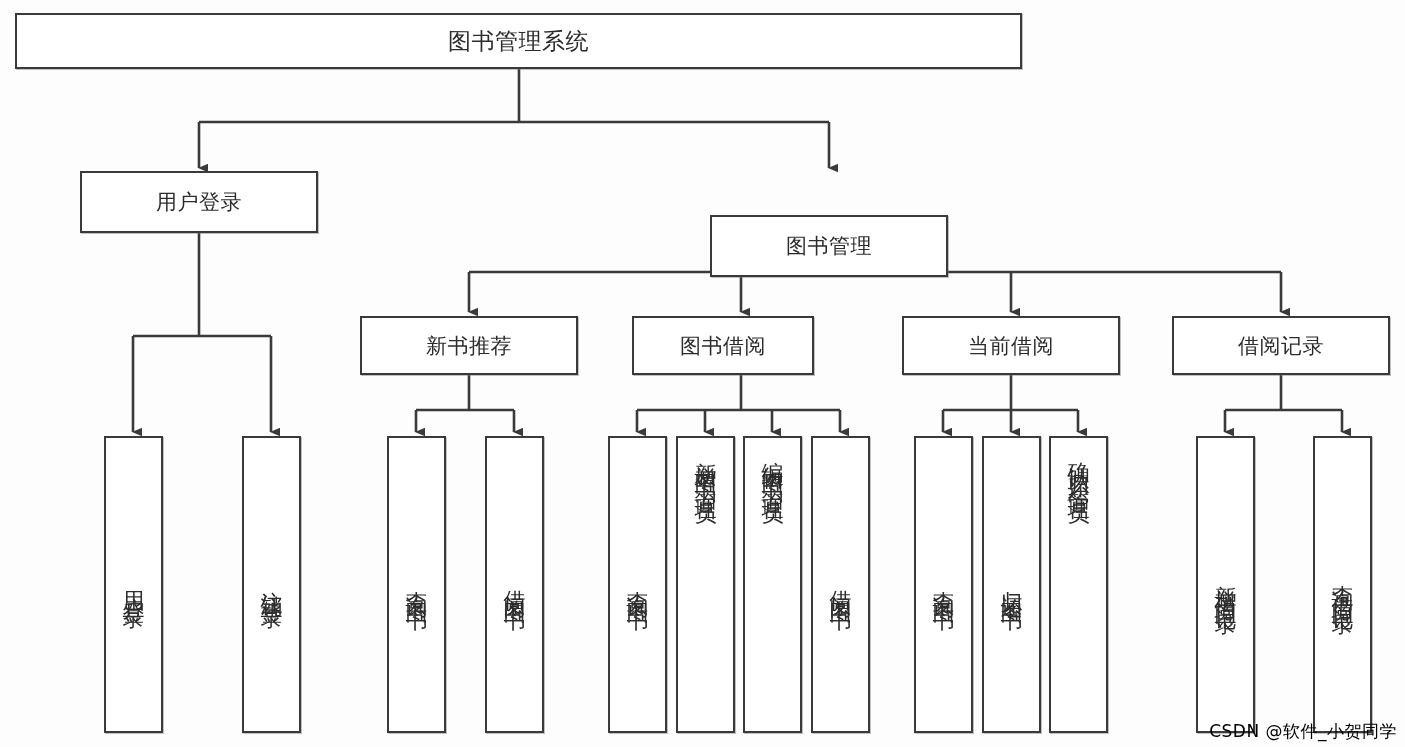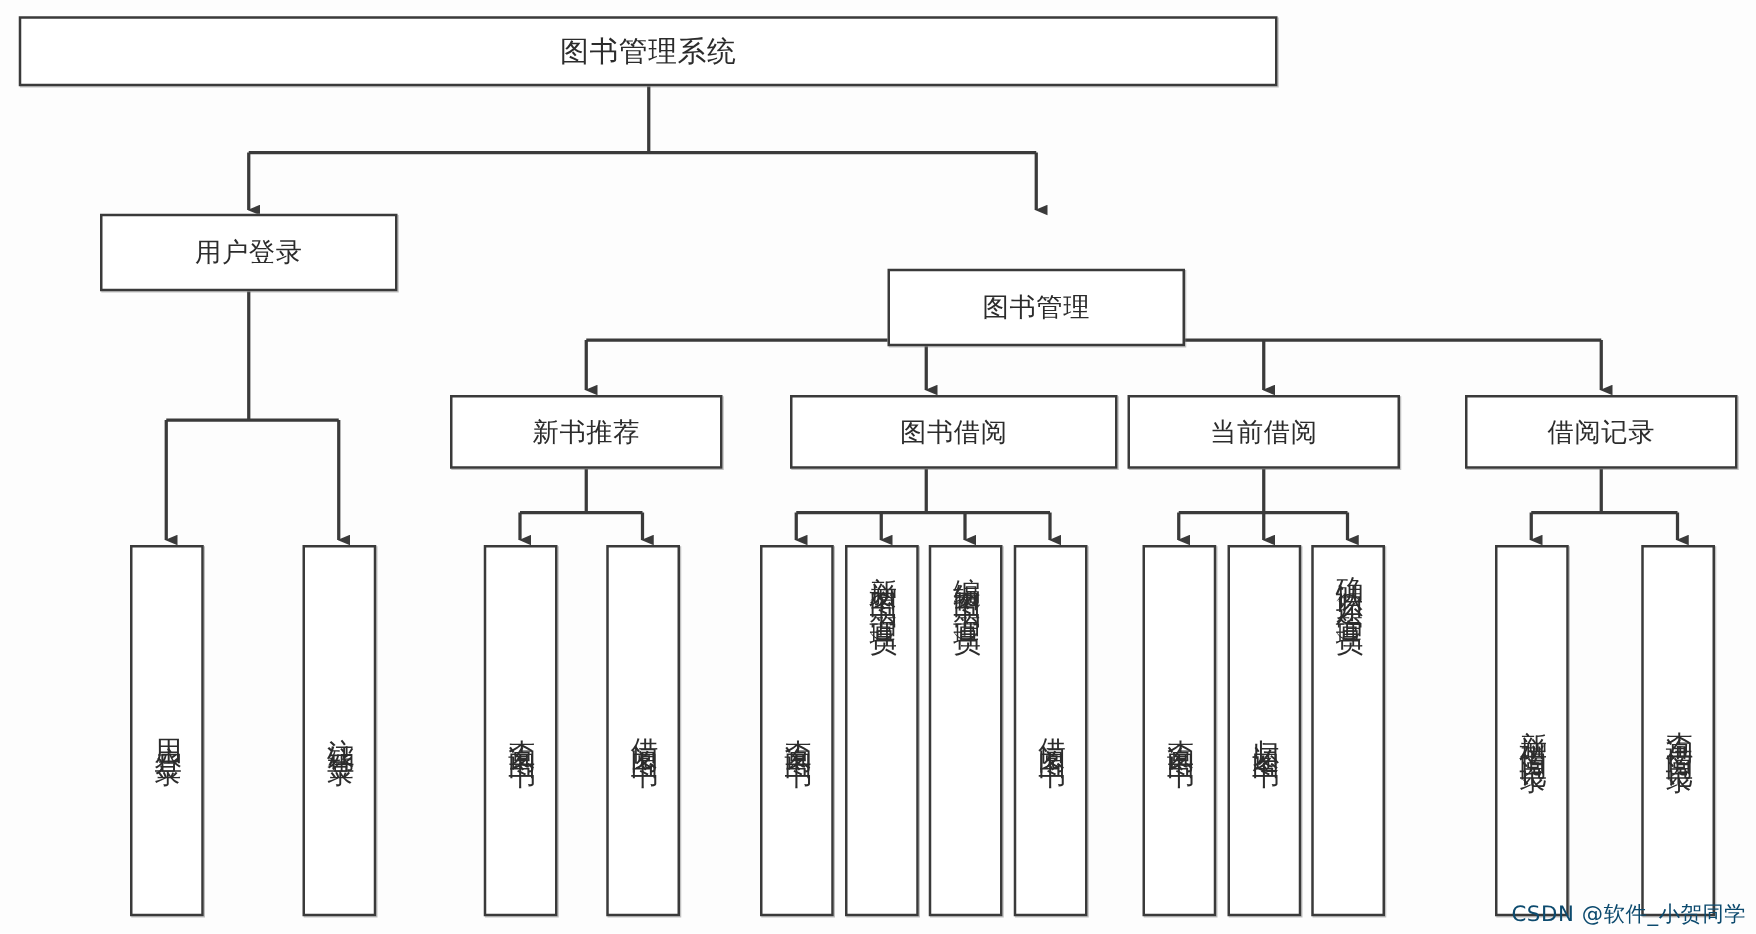--- a/index.html
+++ b/index.html
@@ -67,21 +67,21 @@
     font-size: 22px;
     line-height: 1.0;
     letter-spacing: 6px;
     white-space: nowrap;
   }
   #watermark {
     position: absolute;
     right: 8px;
     bottom: 4px;
     font-size: 17px;
-    color: #0c4a6e;
+    color: #000000;
     letter-spacing: 0.5px;
     white-space: nowrap;
   }
 </style>
 </head>
 <body>
 
 <div id="diagram-canvas">
 
   <svg id="edge-layer" viewBox="0 0 1405 747" xmlns="http://www.w3.org/2000/svg">
@@ -142,21 +142,21 @@
   <div class="node level2" style="left:80px; top:171px; width:238px; height:62px;">
     <span class="node-label">用户登录</span>
   </div>
   <div class="node level2" style="left:710px; top:171px; width:238px; height:62px;margin-top:44px;">
     <span class="node-label">图书管理</span>
   </div>
 
   <div class="node level3" style="left:360px; top:316px; width:218px; height:59px;justify-content:center;">
     <span class="node-label">新书推荐</span>
   </div>
-  <div class="node level3" style="left:632px; top:316px; width:262px; height:59px;">
+  <div class="node level3" style="left:632px; top:316px; width:182px; height:59px;">
     <span class="node-label">图书借阅</span>
   </div>
   <div class="node level3" style="left:902px; top:316px; width:218px; height:59px;">
     <span class="node-label">当前借阅</span>
   </div>
   <div class="node level3" style="left:1172px; top:316px; width:218px; height:59px;">
     <span class="node-label">借阅记录</span>
   </div>
 
   <div class="node leaf centered" style="left:104px; top:436px; width:59px; height:297px;">

